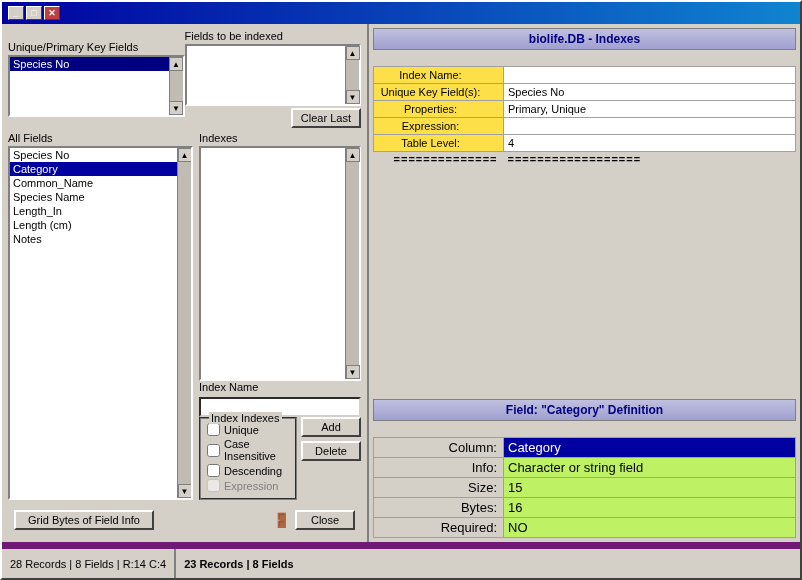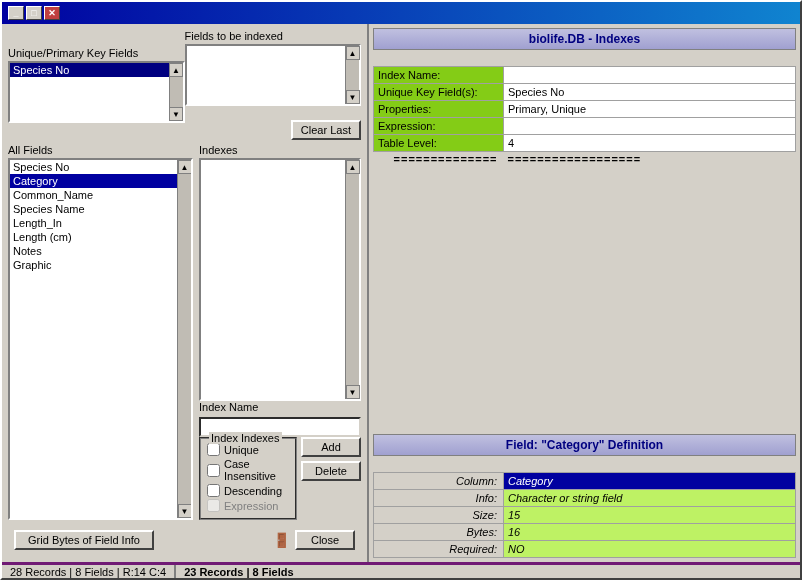--- a/index.html
+++ b/index.html
@@ -266,25 +266,25 @@
       border-collapse: collapse;
       margin-bottom: 4px;
     }
 
     .info-table td {
       padding: 2px 4px;
       font-size: 11px;
     }
 
     .info-table .label-cell {
-      background: #84cc16;
+      background: #fde047;
       border: 1px solid #a0a0a0;
       color: #000;
       width: 130px;
-      text-align: left;
+      text-align: center;
       padding-right: 20px;
     }
 
     .info-table .value-cell {
       background: white;
       border: 1px solid #a0a0a0;
       color: #000;
     }
 
     .separator-row td {
@@ -306,22 +306,21 @@
       border: 1px solid #808080;
     }
 
     .field-def-table {
       width: 100%;
       border-collapse: collapse;
     }
 
     .field-def-table td {
       padding: 2px 4px;
-      font-size: 11px;
-      font-style: italic;
+      font-size: 13px;
     }
 
     .field-def-table .label-cell {
       background: #d4d0c8;
       border: 1px solid #a0a0a0;
       color: #000;
       width: 130px;
       text-align: right;
       padding-right: 6px;
     }
@@ -340,22 +339,22 @@
     .bottom-buttons {
       display: flex;
       justify-content: space-between;
       align-items: center;
       padding: 6px;
       flex-shrink: 0;
     }
 
     .status-bar {
       display: flex;
-      border-top: 3px solid #701a75;
-      height: 16px;
+      border-top: 7px solid #701a75;
+      height: 36px;
       flex-shrink: 0;
       text-align: center;
     }
 
     .status-segment {
       padding: 2px 8px;
       border-right: 1px solid #808080;
       font-size: 11px;
       display: flex;
       align-items: center;
@@ -447,40 +446,39 @@
           <div class="section-label">Fields to be indexed</div>
           <div class="listbox-with-scroll fields-to-index-listbox" style="height:62px;">
             <div class="listbox-inner">
             </div>
             <div class="scrollbar-stub">
               <div class="scrollbar-arrow">▲</div>
               <div class="scrollbar-track"></div>
               <div class="scrollbar-arrow">▼</div>
             </div>
           </div>
-          <div style="text-align:right; margin-top:14px;">
+          <div style="text-align:right; margin-top:2px;">
             <button class="btn">Clear Last</button>
           </div>
         </div>
       </div>
 
       <div class="middle-section">
 
         <div class="all-fields-box">
           <div class="section-label">All Fields</div>
           <div class="listbox-with-scroll all-fields-listbox" style="flex:1; min-height:200px;">
             <div class="listbox-inner">
               <div class="listbox-item">Species No</div>
               <div class="listbox-item selected2">Category</div>
               <div class="listbox-item">Common_Name</div>
               <div class="listbox-item">Species Name</div>
               <div class="listbox-item">Length_In</div>
               <div class="listbox-item">Length (cm)</div>
               <div class="listbox-item">Notes</div>
-              <div class="listbox-item">Graphic</div>
             </div>
             <div class="scrollbar-stub">
               <div class="scrollbar-arrow">▲</div>
               <div class="scrollbar-track"></div>
               <div class="scrollbar-arrow">▼</div>
             </div>
           </div>
         </div>
 
         <div class="right-sub-panel">

